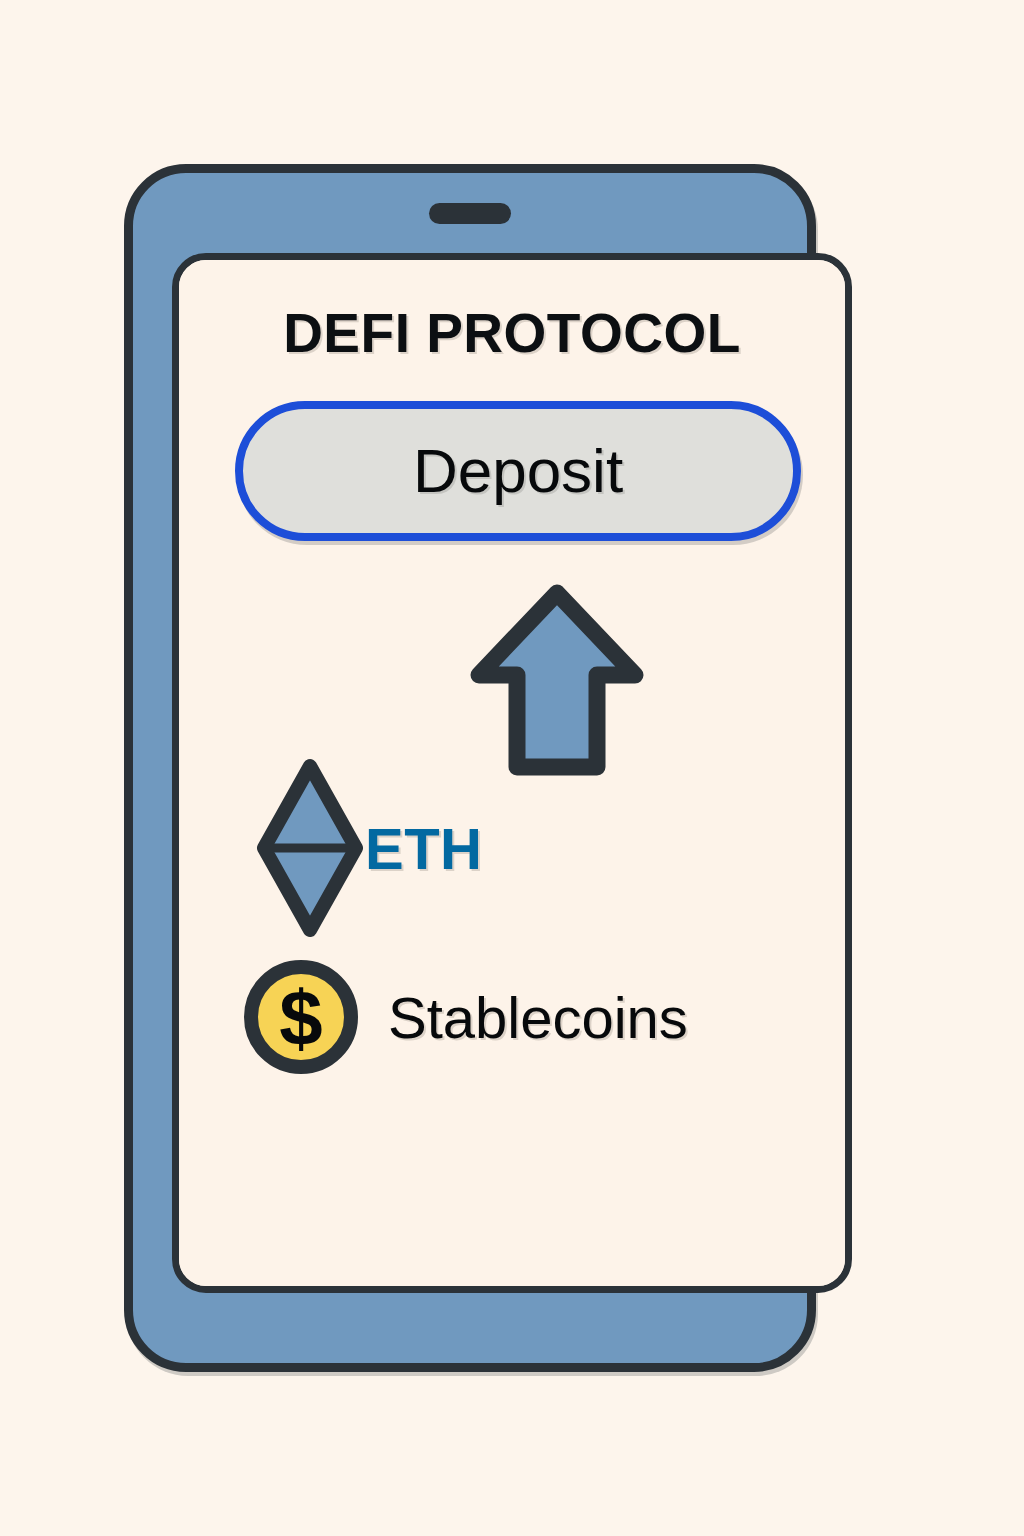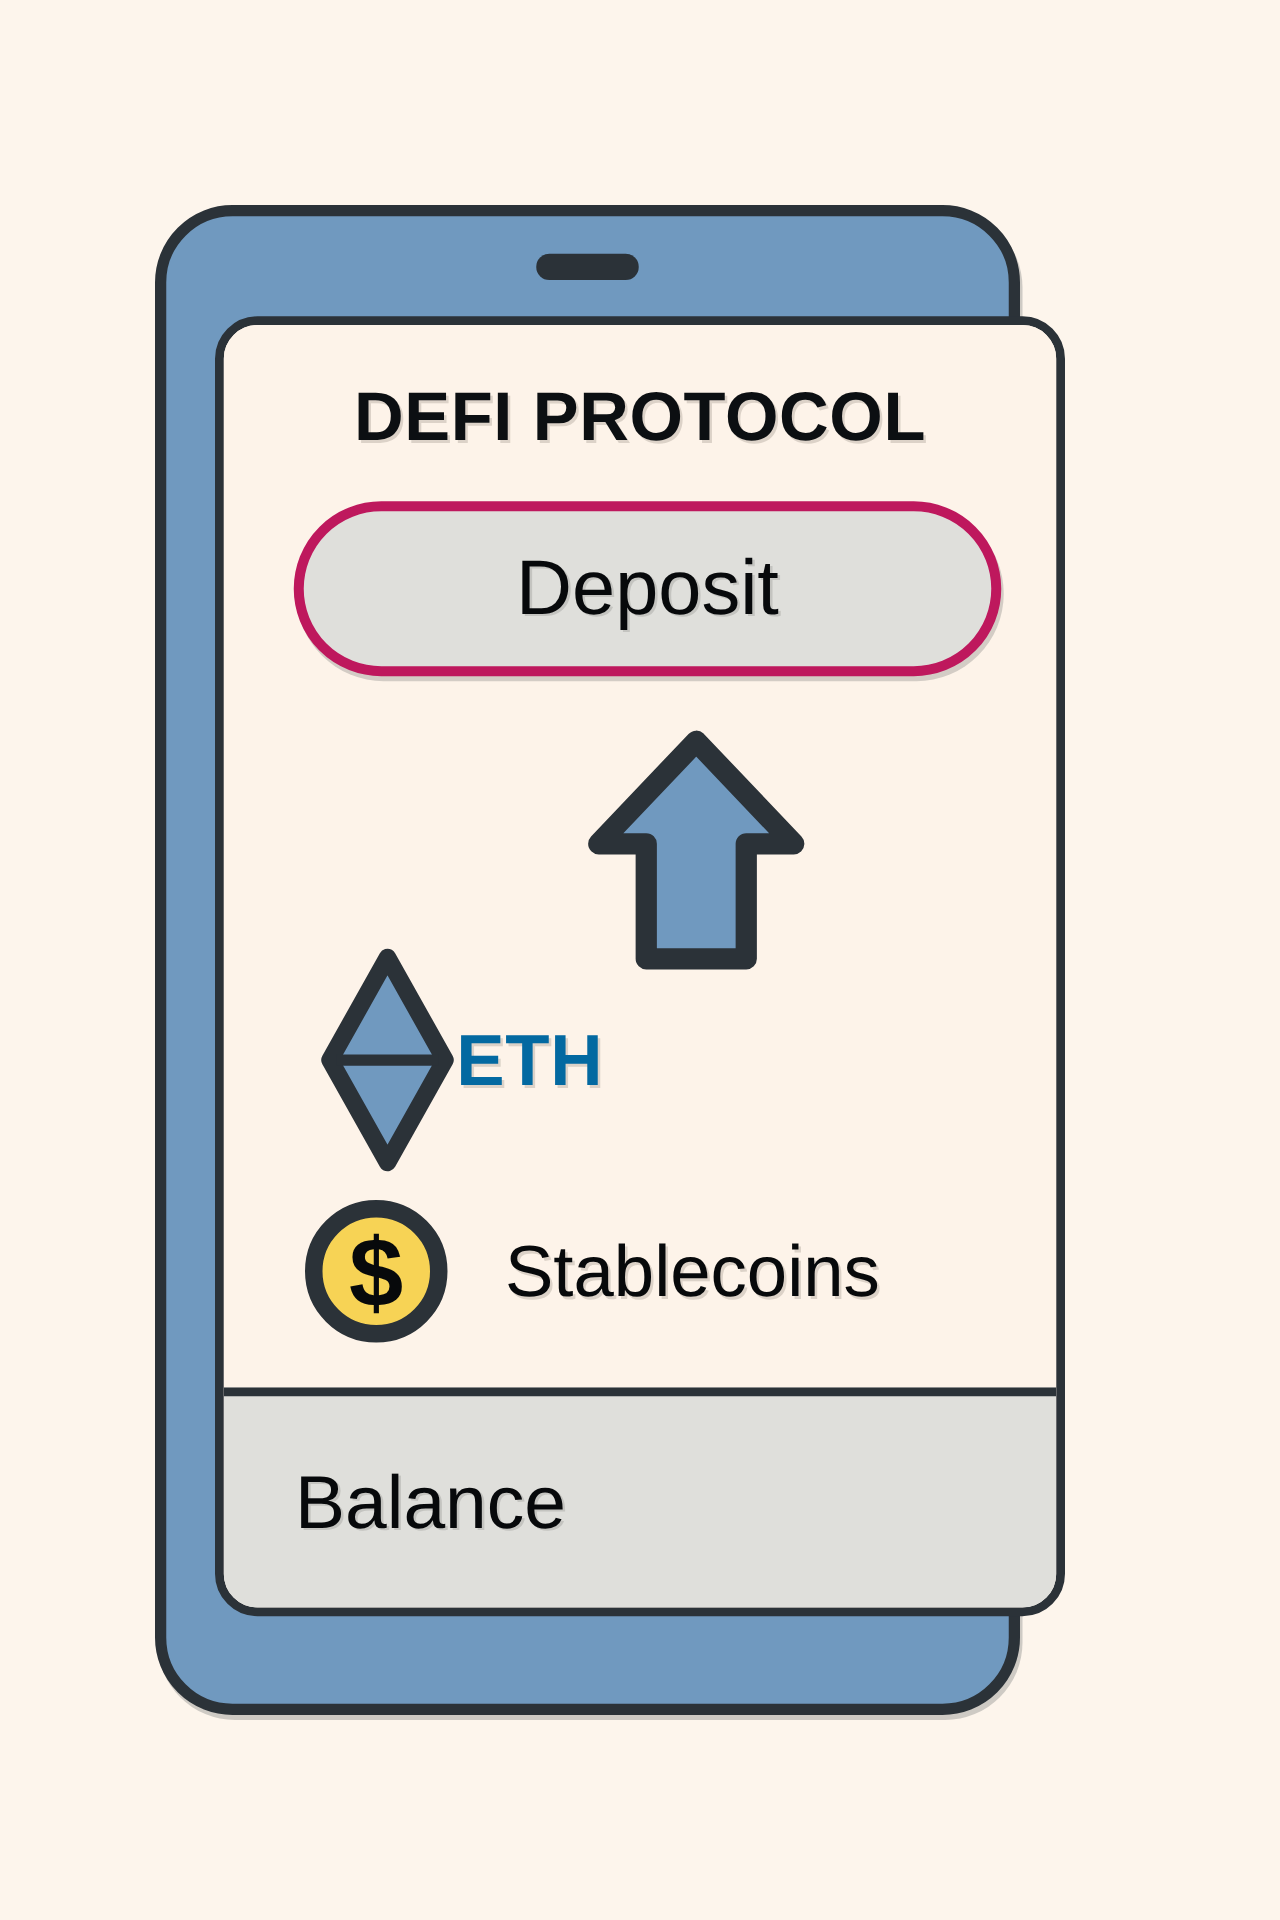--- a/index.html
+++ b/index.html
@@ -87,21 +87,21 @@
 
   
   .deposit-button {
     position: absolute;
     left: 56px;
     top: 141px;
     width: 566px;
     height: 140px;
     box-sizing: border-box;
     background: #dfdfdb;
-    border: 8px solid #be185d;
+    border: 8px solid #1d4ed8;
     border-radius: 70px;
     display: flex;
     align-items: center;
     justify-content: center;
     cursor: pointer;
     box-shadow: 2px 4px 0 rgba(43,50,56,0.20);
   }
   .deposit-button-label {
     font-size: 62px;
     color: #07090b;
@@ -150,21 +150,21 @@
     height: 120px;
     display: flex;
     align-items: center;
   }
   .coin-icon {
     width: 118px;
     height: 118px;
     flex: 0 0 auto;
   }
   .stable-label {
-    margin-left: 44px;
+    margin-left: 28px;
     font-size: 58px;
     color: #07090b;
     text-shadow: 2px 2px 0 rgba(180,170,160,0.45);
     white-space: nowrap;
   }
 
   
   .balance-bar {
     position: relative;
     flex: 0 0 auto;
@@ -221,20 +221,17 @@
             <svg viewBox="0 0 118 118" width="118" height="118" aria-hidden="true">
               <circle cx="59" cy="59" r="50" fill="#f7d355" stroke="#2b3238" stroke-width="14"></circle>
               <text x="59" y="60" text-anchor="middle" dominant-baseline="central" font-family="'Liberation Sans', sans-serif" font-size="78" font-weight="bold" fill="#07090b">$</text>
             </svg>
           </span>
           <span class="stable-label">Stablecoins</span>
         </div>
 
       </div>
 
-      <div class="balance-bar">
-        <span class="balance-label">Balance</span>
-      </div>
 
     </div>
   </div>
 
 </div>
 
 </body></html>

